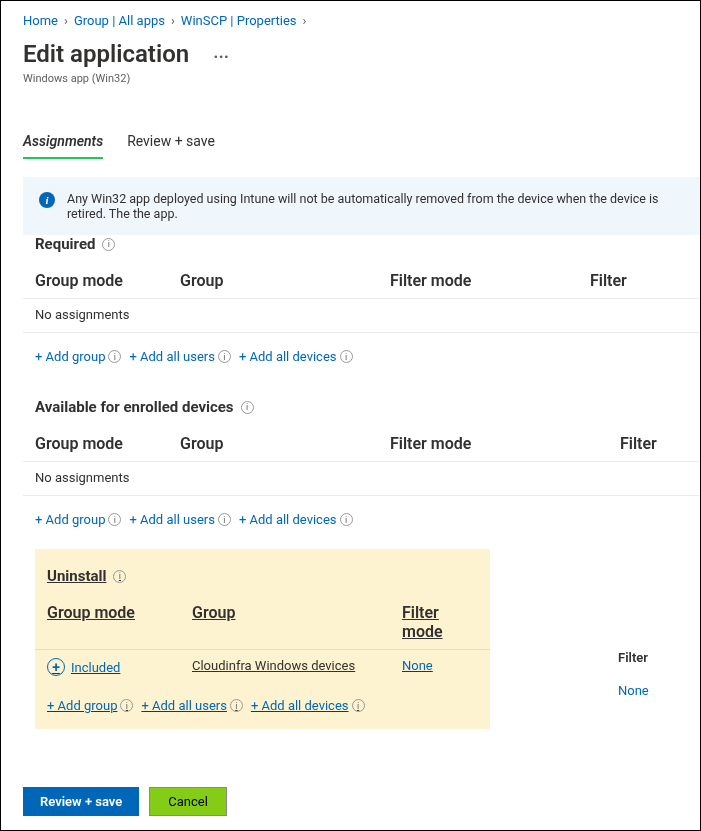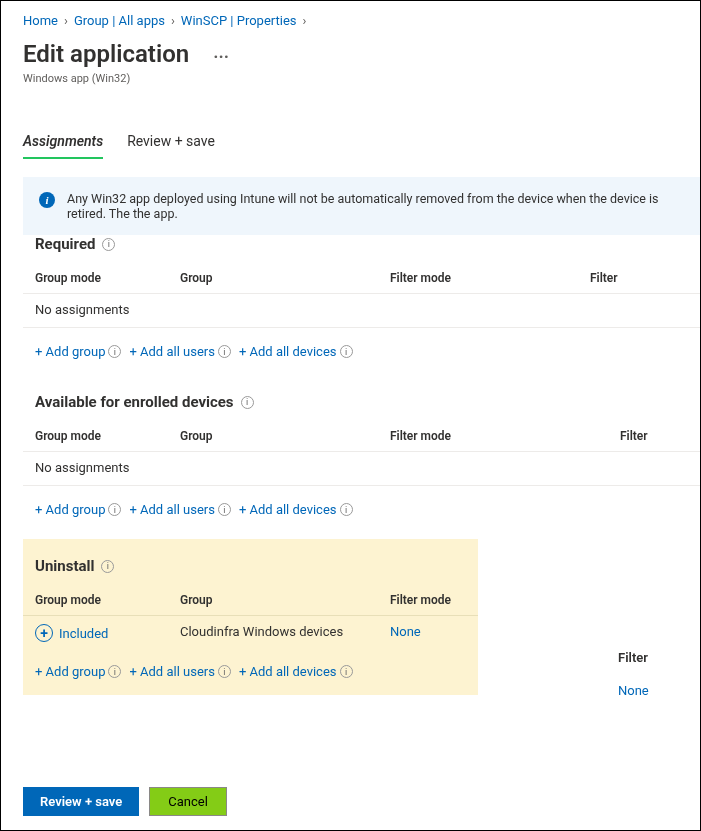--- a/index.html
+++ b/index.html
@@ -39,41 +39,42 @@
     display:flex; align-items:center; justify-content:center; flex-shrink:0;
     margin-top:1px; font-family: Georgia, serif; font-style: italic;
   }
   .section-title {
     font-size: 15px; font-weight: 700; padding-left: 12px;
     display:flex; align-items:center; gap:6px;
   }
   .section-title .inf { font-weight: normal; }
   .table-head {
     display: flex; margin-top: 18px; padding: 0 12px 8px 12px;
-    font-size: 12px; font-weight: 600; border-bottom:1px solid #edebe9;align-items:flex-end;
+    font-size: 16px; font-weight: 600; border-bottom:1px solid #edebe9;
   }
   .col-groupmode { width: 145px; flex-shrink:0; }
   .col-group     { width: 210px; flex-shrink:0; }
   .col-filtermode{ width: 200px; flex-shrink:0; }
   .col-filter    { flex: 1; }
   .table-row { display:flex; padding: 8px 12px 10px 12px; font-size: 13px; border-bottom:1px solid #edebe9;}
   .table-row.nobd { border-bottom: none;}
   .link { color: #0067b8; cursor:pointer; }
   .actions-row { display:flex; gap: 2px; margin-top: 16px; padding: 0 12px; font-size: 13px; align-items:center; flex-wrap:wrap;}
   .actions-row .inf { margin-right: 6px; }
   .inf {
     display:inline-flex; width:13px; height:13px; border:1px solid #999; border-radius:50%;
     align-items:center; justify-content:center; font-size:9px; color:#666; cursor:pointer;
     margin-left: 1px;
   }
   .highlight {
     background: #fdf3d1;
     margin-top: 22px; padding-top: 12px; padding-bottom: 16px;
     width: 455px;
-    margin-left: 0;
+    margin-left: 12px;
+    text-decoration: underline;
   }
   .highlight .section-title { margin-top: 6px; }
   .plus-circle {
     display:inline-flex; width:18px; height:18px; border:1.5px solid #0067b8; border-radius:50%;
     align-items:center; justify-content:center; color:#0067b8; font-size:14px; font-weight:600;
     margin-right:6px;
   }
   .footer {
     position: absolute; bottom: 0; left: 0; right:0;
     padding: 14px 22px; display:flex; gap:10px;

